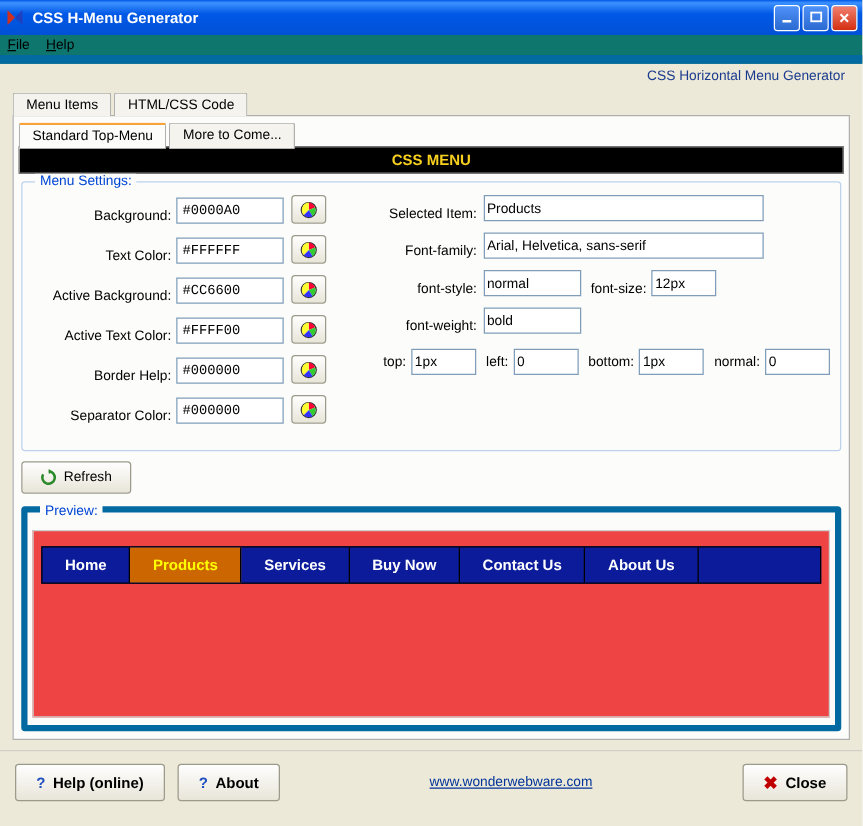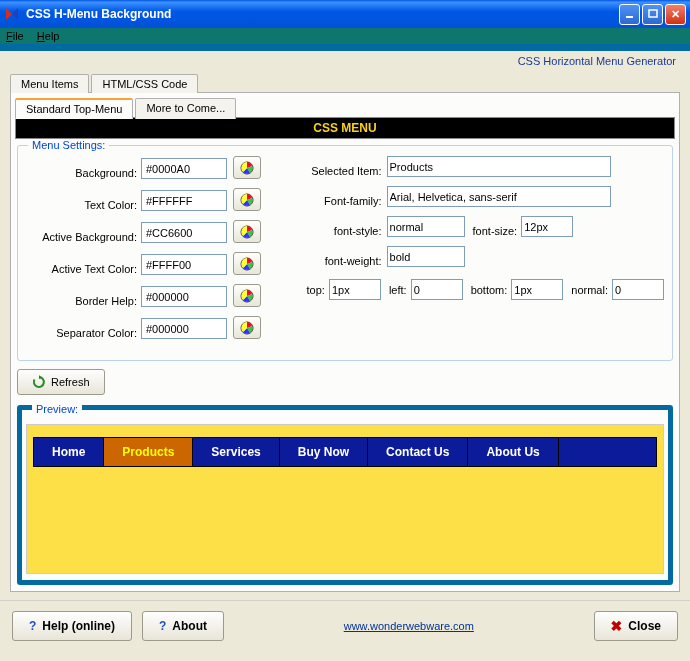--- a/index.html
+++ b/index.html
@@ -33,57 +33,57 @@
 
 .fieldset { border: 1px solid #bcd2ee; border-radius: 3px; margin: 6px 2px 4px; padding: 10px 8px 12px; position: relative; }
 .legend { position: absolute; top: -7px; left: 10px; background: #fcfcfa; color: #0046d5; padding: 0 4px; font-size: 11px; }
 
 .form-grid { display: flex; gap: 18px; }
 .col-left { width: 280px; }
 .col-right { flex: 1; }
 
 .frow { display: flex; align-items: flex-end; margin-bottom: 9px; }
 .flabel { width: 115px; text-align: right; font-size: 11px; padding-right: 4px; }
-.finput { width: 86px; height: 21px; border: 1px solid #7f9db9; padding: 2px 4px; font-size: 11px; font-family: Liberation Sans, sans-serif; }
+.finput { width: 86px; height: 21px; border: 1px solid #7f9db9; padding: 2px 4px; font-size: 11px; font-family: Liberation Mono, monospace; }
 .color-btn { width: 28px; height: 23px; margin-left: 6px; border: 1px solid #9c9a8c; border-radius: 3px; background: linear-gradient(#fefefe, #e8e5d8); display: flex; align-items: center; justify-content: center; cursor: pointer; }
 .color-btn svg { width: 14px; height: 14px; }
 
 .rlabel { width: 92px; text-align: right; font-size: 11px; padding-right: 5px; }
 .rselect { height: 21px; border: 1px solid #7f9db9; background: white; font-size: 11px; font-family: inherit; padding: 1px 2px; }
 .rselect.wide { width: 224px; }
 .rselect.med { width: 78px; }
 .rselect.sm { width: 52px; }
 .inline-lbl { font-size: 11px; margin: 0 4px 0 8px; }
 
 .padding-row { display: flex; align-items: center; margin-top: 12px; }
 
 .refresh-btn { margin: 4px 2px 2px; height: 26px; padding: 0 14px; border: 1px solid #9c9a8c; border-radius: 3px; background: linear-gradient(#fefefe, #e8e5d8); display: inline-flex; align-items: center; gap: 5px; cursor: pointer; font-size: 11px; }
 
 .preview-set { border: 5px solid #0369a1; border-radius: 3px; margin: 8px 2px 2px; padding: 14px 4px 4px; position: relative; height: 180px; }
-.preview-white { background: #fde047; border: 1px solid #ccc; height: 150px; padding: 12px 6px; }
+.preview-white { background: #ef4444; border: 1px solid #ccc; height: 150px; padding: 12px 6px; }
 .preview-menu { display: flex; background: #0b1b9a; border: 1px solid #000; }
 .preview-item { color: white; font-weight: bold; font-size: 12px; padding: 7px 18px; border-right: 1px solid #000; cursor: pointer; }
 .preview-item.active { background: #cc6600; color: #ffff00; }
 
 .footer { display: flex; align-items: center; padding: 10px 12px; gap: 10px; border-top: 1px solid #d4d0c8; }
 .foot-btn { height: 30px; padding: 0 16px; border: 1px solid #9c9a8c; border-radius: 3px; background: linear-gradient(#fefefe, #e8e5d8); display: inline-flex; align-items: center; gap: 6px; cursor: pointer; font-size: 12px; font-weight: bold; }
 .foot-link { flex: 1; text-align: center; color: #003399; text-decoration: underline; font-size: 11px; cursor: pointer; }
 .close-x { color: #c00000; font-size: 14px; font-weight: bold; }
 
 select { appearance: none; -webkit-appearance: none; background-image: linear-gradient(45deg, transparent 50%, #333 50%), linear-gradient(135deg, #333 50%, transparent 50%), linear-gradient(#c6d7f3, #a8c3ea); background-position: calc(100% - 11px) 8px, calc(100% - 7px) 8px, calc(100% - 17px) 0; background-size: 4px 4px, 4px 4px, 17px 100%; background-repeat: no-repeat; padding-right: 20px; }
 </style>
 </head>
 <body>
 
 <div class="titlebar">
   <svg class="app-icon" viewBox="0 0 16 16">
       <path fill="#d03020" d="M2 2 L8 8 L2 14 Z"></path>
       <path fill="#2040c0" d="M14 2 L8 8 L14 14 Z"></path>
     </svg>
-  <div class="title">CSS H-Menu Background</div>
+  <div class="title">CSS H-Menu Generator</div>
   <div class="win-btns">
     <div class="win-btn win-min">
         <svg width="10" height="10">
           <rect x="1" y="7" width="7" height="2" fill="white"></rect>
         </svg>
       </div>
     <div class="win-btn win-max">
         <svg width="10" height="10">
           <rect x="1" y="1" width="8" height="7" fill="none" stroke="white" stroke-width="1.5"></rect>
         </svg>

